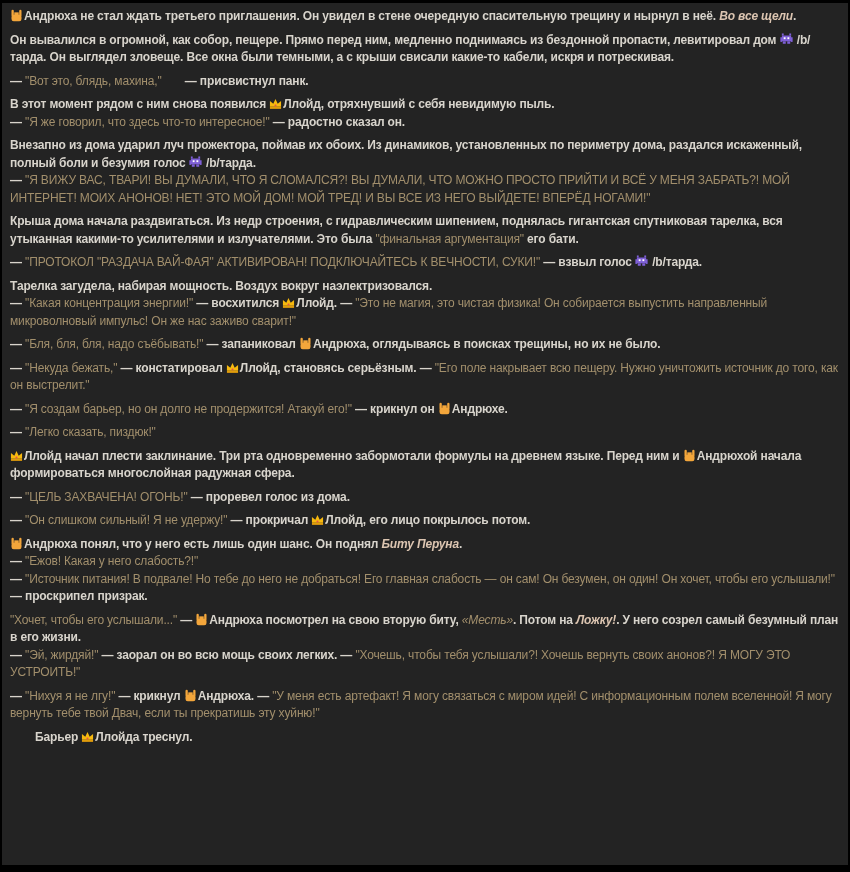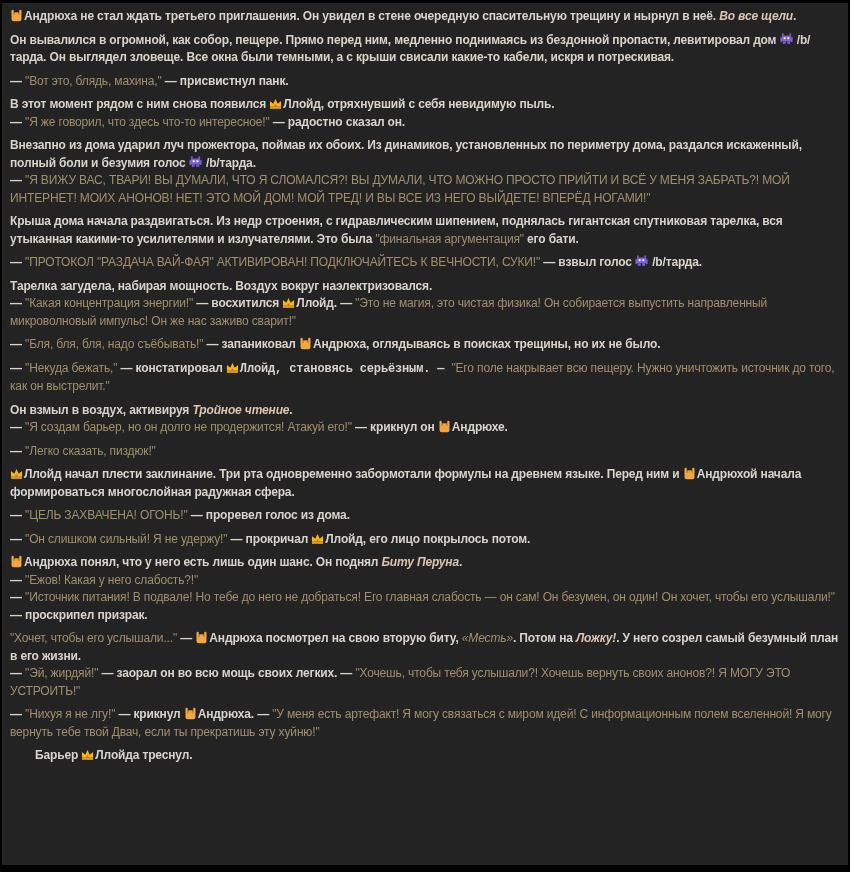--- a/index.html
+++ b/index.html
@@ -50,21 +50,21 @@
                 <rect x="0.4" y="4.6" width="1.8" height="5"></rect>
                 <rect x="11.8" y="4.6" width="1.8" height="5"></rect>
                 <rect x="3" y="9" width="3.2" height="2.6"></rect>
                 <rect x="7.8" y="9" width="3.2" height="2.6"></rect>
               </g>
               <rect x="4" y="4.6" width="2" height="2" fill="#ffffff"></rect>
               <rect x="8" y="4.6" width="2" height="2" fill="#ffffff"></rect>
             </svg></span><span class="seg-n" style="color: rgb(216, 212, 204);"> /b/тарда. Он выглядел зловеще. Все окна были темными, а с крыши свисали какие-то кабели, искря и потрескивая.</span></p>
       </div>
       <div class="group">
-        <p class="story-line"><span class="seg-n" style="color: rgb(216, 212, 204);">— </span><span class="seg-q" style="color: rgb(162, 143, 108);">"Вот это, блядь, махина,"</span><span class="seg-n" style="color: rgb(216, 212, 204);"> — присвистнул панк.</span></p>
+        <p class="story-line"><span class="seg-n" style="color: rgb(216, 212, 204);">— </span><span class="seg-q" style="color: rgb(162, 143, 108);">"Вот это, блядь, махина,"</span><span class="seg-n" style="color: rgb(216, 212, 204); margin-left: 20px;"> — присвистнул панк.</span></p>
       </div>
       <div class="group">
         <p class="story-line"><span class="seg-n" style="color: rgb(216, 212, 204);">В этот момент рядом с ним снова появился </span><span class="emoji"><svg viewBox="0 0 14 14" width="13" height="13">
               <path fill="#f7b90f" d="M1 10.6 L1 4.2 L4.6 7.2 L7 2.2 L9.4 7.2 L13 4.2 L13 10.6 Z"></path>
               <rect x="1" y="10.6" width="12" height="2.2" fill="#e09c0c"></rect>
               <circle cx="7" cy="9.2" r="1.1" fill="#e5534b"></circle>
             </svg></span><span class="seg-n" style="color: rgb(216, 212, 204);">Ллойд, отряхнувший с себя невидимую пыль.</span></p>
         <p class="story-line"><span class="seg-n" style="color: rgb(216, 212, 204);">— </span><span class="seg-q" style="color: rgb(162, 143, 108);">"Я же говорил, что здесь что-то интересное!"</span><span class="seg-n" style="color: rgb(216, 212, 204);"> — радостно сказал он.</span></p>
       </div>
       <div class="group">
@@ -117,24 +117,23 @@
                 <rect x="4.6" y="3.6" width="4.8" height="4"></rect>
                 <rect x="1.6" y="6.2" width="10.8" height="7" rx="2.4"></rect>
               </g>
             </svg></span><span class="seg-n" style="color: rgb(216, 212, 204);">Андрюха, оглядываясь в поисках трещины, но их не было.</span></p>
       </div>
       <div class="group">
         <p class="story-line"><span class="seg-n" style="color: rgb(216, 212, 204);">— </span><span class="seg-q" style="color: rgb(162, 143, 108);">"Некуда бежать,"</span><span class="seg-n" style="color: rgb(216, 212, 204);"> — констатировал </span><span class="emoji"><svg viewBox="0 0 14 14" width="13" height="13">
               <path fill="#f7b90f" d="M1 10.6 L1 4.2 L4.6 7.2 L7 2.2 L9.4 7.2 L13 4.2 L13 10.6 Z"></path>
               <rect x="1" y="10.6" width="12" height="2.2" fill="#e09c0c"></rect>
               <circle cx="7" cy="9.2" r="1.1" fill="#e5534b"></circle>
-            </svg></span><span class="seg-n" style="color: rgb(216, 212, 204); font-family: Liberation Mono, monospace;">Ллойд, становясь серьёзным. — </span><span class="seg-q" style="color: rgb(162, 143, 108);">"Его поле накрывает всю пещеру. Нужно уничтожить источник до того, как он выстрелит."</span></p>
-      </div>
-      <div class="group">
-        <p class="story-line"><span class="seg-n" style="color: rgb(216, 212, 204);">Он взмыл в воздух, активируя </span><span class="seg-i" style="color: rgb(220, 197, 177);">Тройное чтение</span><span class="seg-n" style="color: rgb(216, 212, 204);">.</span></p>
+            </svg></span><span class="seg-n" style="color: rgb(216, 212, 204);">Ллойд, становясь серьёзным. — </span><span class="seg-q" style="color: rgb(162, 143, 108);">"Его поле накрывает всю пещеру. Нужно уничтожить источник до того, как он выстрелит."</span></p>
+      </div>
+      <div class="group">
         <p class="story-line"><span class="seg-n" style="color: rgb(216, 212, 204);">— </span><span class="seg-q" style="color: rgb(162, 143, 108);">"Я создам барьер, но он долго не продержится! Атакуй его!"</span><span class="seg-n" style="color: rgb(216, 212, 204);"> — крикнул он </span><span class="emoji"><svg viewBox="0 0 14 14" width="13" height="13">
               <g fill="#f3a63b">
                 <rect x="1.6" y="0.8" width="2.5" height="7.5" rx="1.25"></rect>
                 <rect x="9.9" y="0.8" width="2.5" height="7.5" rx="1.25"></rect>
                 <rect x="4.6" y="3.6" width="4.8" height="4"></rect>
                 <rect x="1.6" y="6.2" width="10.8" height="7" rx="2.4"></rect>
               </g>
             </svg></span><span class="seg-n" style="color: rgb(216, 212, 204);">Андрюхе.</span></p>
       </div>
       <div class="group">

